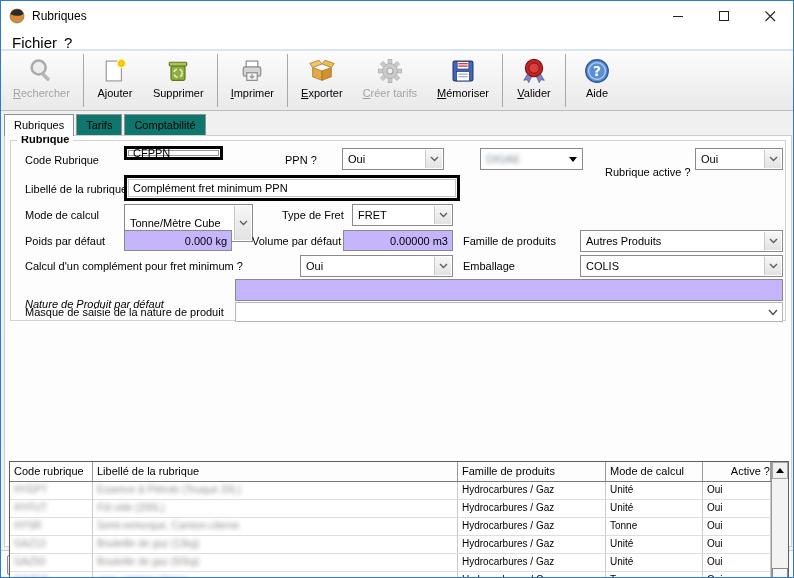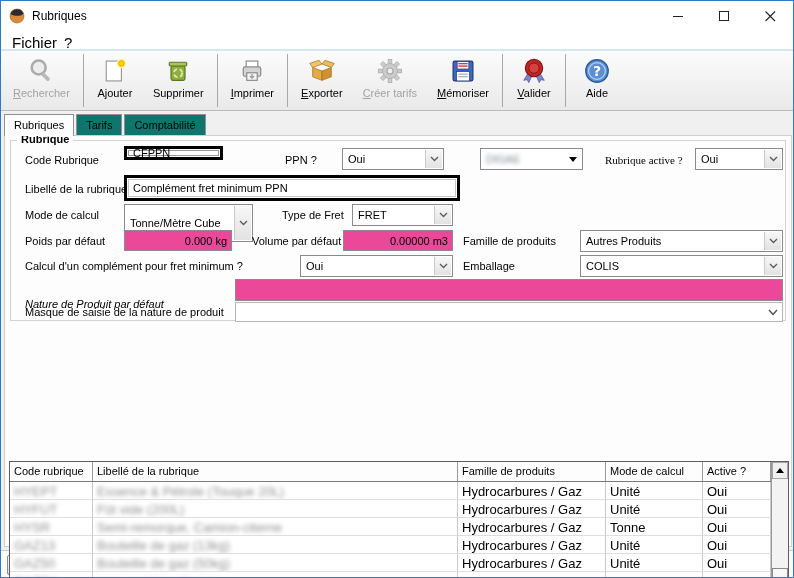--- a/index.html
+++ b/index.html
@@ -44,21 +44,21 @@
   .groupbox { position:absolute; left:5px; top:4px; width:776px; height:181px;
               border:1px solid #d2d2d2; }
   .groupbox-title { position:absolute; left:6px; top:-8px; background:#fdfdfd;
                     font-size:11px; font-weight:bold; padding:0 4px; }
   .flabel { position:absolute; font-size:11px; color:#000; white-space:nowrap; }
 
   .focus-input { position:absolute; border:3px solid #000; background:#fff; padding:1px; }
   .focus-inner { border:1px solid #9a9a9a; height:100%; display:flex; align-items:center;
                  padding:0 4px; font-size:11px; background:#fff; }
 
-  .tinput { position:absolute; border:1px solid #8a8a8a; background:#ec4899; font-size:11px;
+  .tinput { position:absolute; border:1px solid #8a8a8a; background:#c4b5fd; font-size:11px;
             display:flex; align-items:center; padding:7px 4px; }
   .tinput.num { justify-content:flex-end; }
 
   .combo { position:absolute; border:1px solid #8a8a8a; background:#fff; font-size:11px; }
   .combo .combo-val { position:absolute; left:5px; top:50%; transform:translateY(-50%); white-space:nowrap; }
   .combo .combo-btn { position:absolute; right:1px; top:1px; bottom:1px; width:17px;
                       background:linear-gradient(#f7f7f7,#e2e2e2); border-left:1px solid #c9c9c9;
                       display:flex; align-items:center; justify-content:center; }
   .combo.flat { border-color:#b5b5b5; }
   .combo.flat .combo-btn { background:#fff; border-left:none; }
@@ -69,21 +69,21 @@
   .blurtext { filter:blur(2px); opacity:.8; color:#5a6b7d; }
 
   
   .grid { position:absolute; left:4px; top:325px; width:780px; height:220px;
           border:1px solid #5f5f5f; background:#fff; display:flex; }
   .grid-cols { width:761px; }
   .grid-hrow { display:flex; height:20px; border-bottom:1px solid #7a7a7a; background:#fdfdfd; }
   .grid-hcell { font-size:11px; color:#000; padding:3px 0 0 4px; border-right:1px solid #9a9a9a;
                 white-space:nowrap; overflow:hidden; }
   .grid-row { display:flex; height:18px; background:#fff; }
-  .grid-cell { font-size:13px; color:#000; padding:2px 0 0 4px; border-right:1px solid #c9c9c9;
+  .grid-cell { font-size:10px; color:#000; padding:2px 0 0 4px; border-right:1px solid #c9c9c9;
                border-bottom:1px solid #dedede; white-space:nowrap; overflow:hidden; }
   .grid-cell.blur-cell { filter:none; }
   .grid-cell.blur-cell span { filter:blur(2px); opacity:.75; color:#6b6b6b; }
 
   
   .vscroll { width:17px; background:#f3f3f3; border-left:1px solid #9a9a9a; position:relative; }
   .vs-btn { position:absolute; left:0; width:16px; height:17px; background:#f0f0f0;
             border:1px solid #a5a5a5; display:flex; align-items:center; justify-content:center; }
   .vs-up { top:0; }
   .tri-up-s { width:0; height:0; border-left:4px solid transparent; border-right:4px solid transparent; border-bottom:5px solid #000; }
@@ -254,21 +254,21 @@
             <polyline points="1,1 4.5,4.5 8,1" fill="none" stroke="#5a5a5a" stroke-width="1.3"></polyline>
           </svg>
         </span>
     </div>
     <div class="combo classic" style="left:475px;top:12px;width:103px;height:22px;">
       <span class="combo-val blurtext">DIGAE</span>
       <span class="combo-btn">
           <span class="tri-down"></span>
         </span>
     </div>
-    <span class="flabel" style="left:600px;top:18px;font-family:Liberation Serif, serif;">Rubrique active ?</span>
+    <span class="flabel" style="left:600px;top:30px;">Rubrique active ?</span>
     <div class="combo" style="left:690px;top:12px;width:88px;height:22px;">
       <span class="combo-val">Oui</span>
       <span class="combo-btn">
           <svg width="9" height="6" viewBox="0 0 9 6">
             <polyline points="1,1 4.5,4.5 8,1" fill="none" stroke="#5a5a5a" stroke-width="1.3"></polyline>
           </svg>
         </span>
     </div>
 
     <span class="flabel" style="left:20px;top:47px;">Libellé de la rubrique</span>
@@ -349,21 +349,21 @@
         </span>
     </div>
 
     <div class="grid">
       <div class="grid-cols">
         <div class="grid-hrow">
             <div class="grid-hcell" style="width: 83px;">Code rubrique</div>
             <div class="grid-hcell" style="width: 365px;">Libellé de la rubrique</div>
             <div class="grid-hcell" style="width: 148px;">Famille de produits</div>
             <div class="grid-hcell" style="width: 97px;">Mode de calcul</div>
-            <div class="grid-hcell" style="width: 68px;">Active ?</div>
+            <div class="grid-hcell" style="width: 68px; text-align: right;">Active ?</div>
           </div>
         <div>
             <div class="grid-row">
               <div class="grid-cell code blur-cell" style="width: 83px;"><span>HYEPT</span></div>
               <div class="grid-cell blur-cell" style="width: 365px;"><span>Essence &amp; Pétrole (Touque 20L)</span></div>
               <div class="grid-cell" style="width: 148px;"><span>Hydrocarbures / Gaz</span></div>
               <div class="grid-cell" style="width: 97px;"><span>Unité</span></div>
               <div class="grid-cell" style="width: 68px;"><span>Oui</span></div>
             </div>
             <div class="grid-row">

